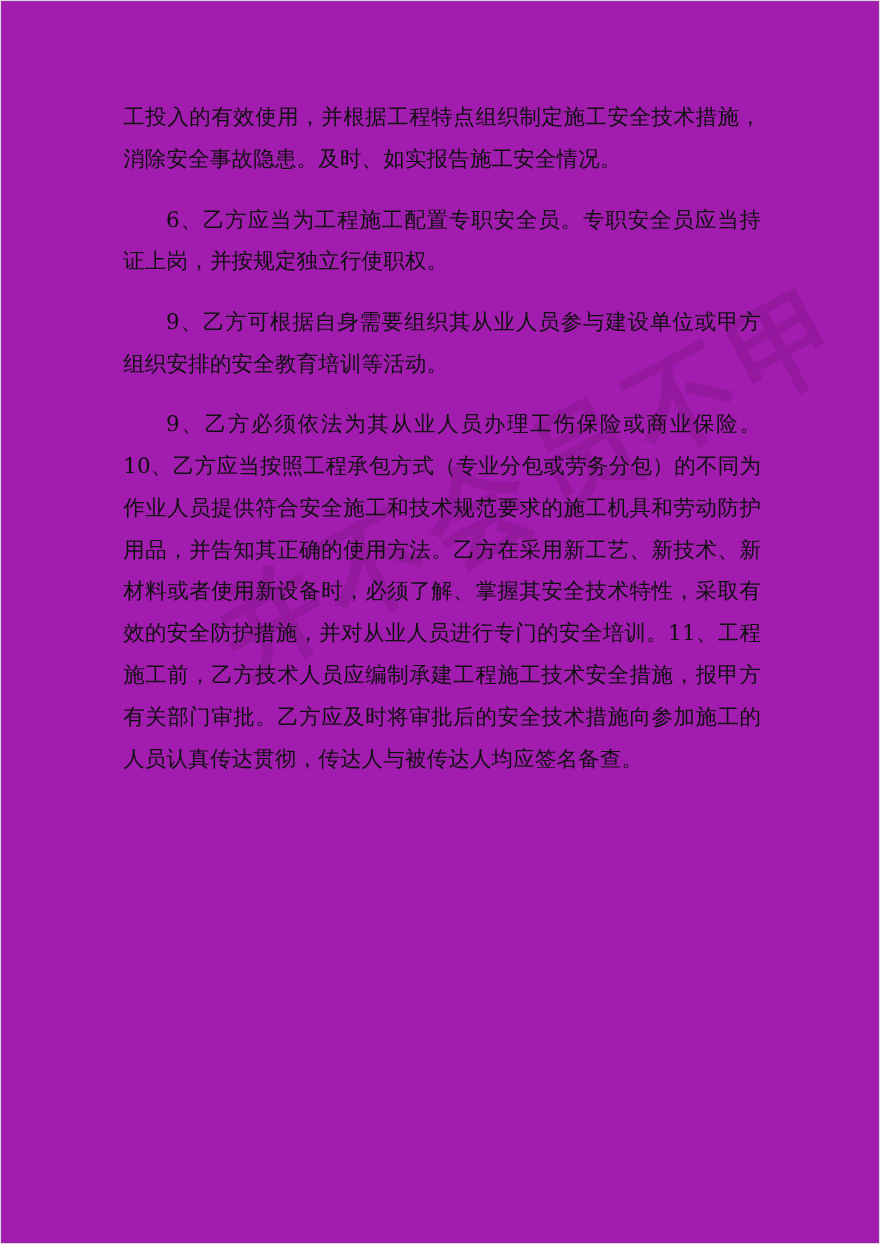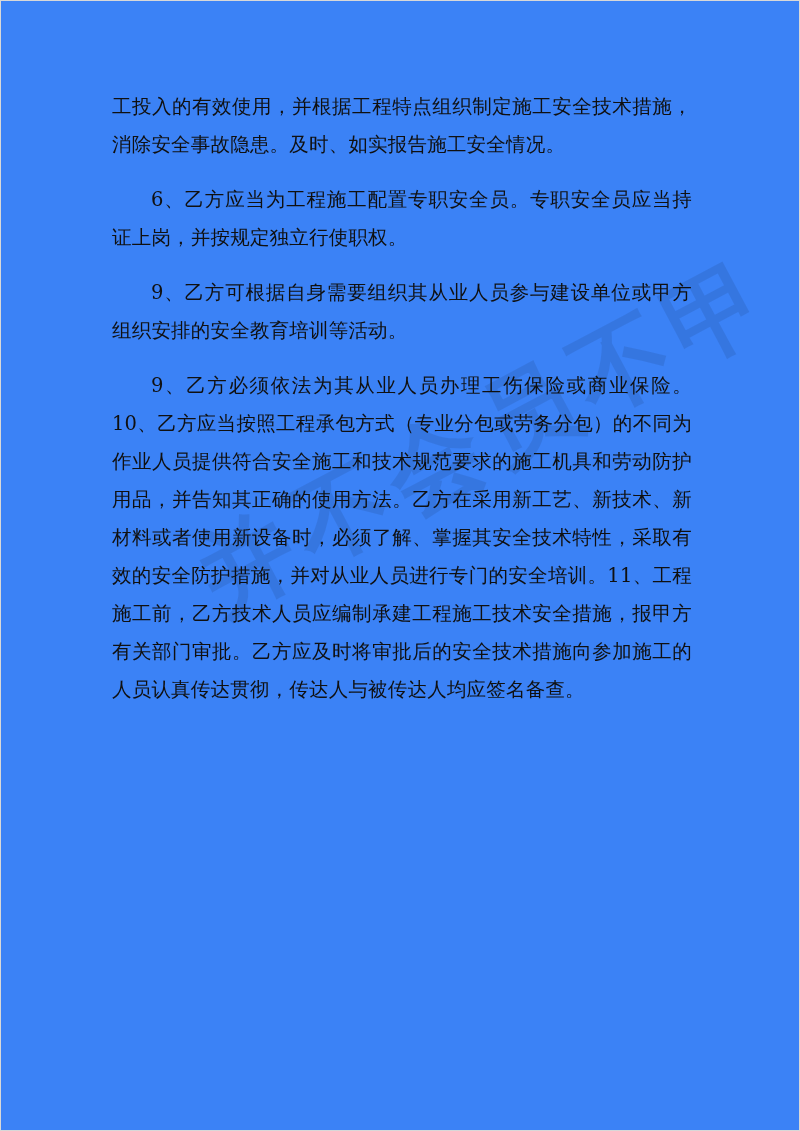--- a/index.html
+++ b/index.html
@@ -4,21 +4,21 @@
 <style>
   html, body {
     margin: 0;
     padding: 0;
     background: #8c8c8c;
   }
   .page {
     position: relative;
     width: 800px;
     height: 1131px;
-    background: #3b82f6;
+    background: #a21caf;
     box-sizing: border-box;
     overflow: hidden;
     font-family: "DejaVu Serif", "Liberation Serif", serif;
   }
   .page-border {
     position: absolute;
     inset: 0;
     border: 1px solid #d8d8d8;
     pointer-events: none;
   }

